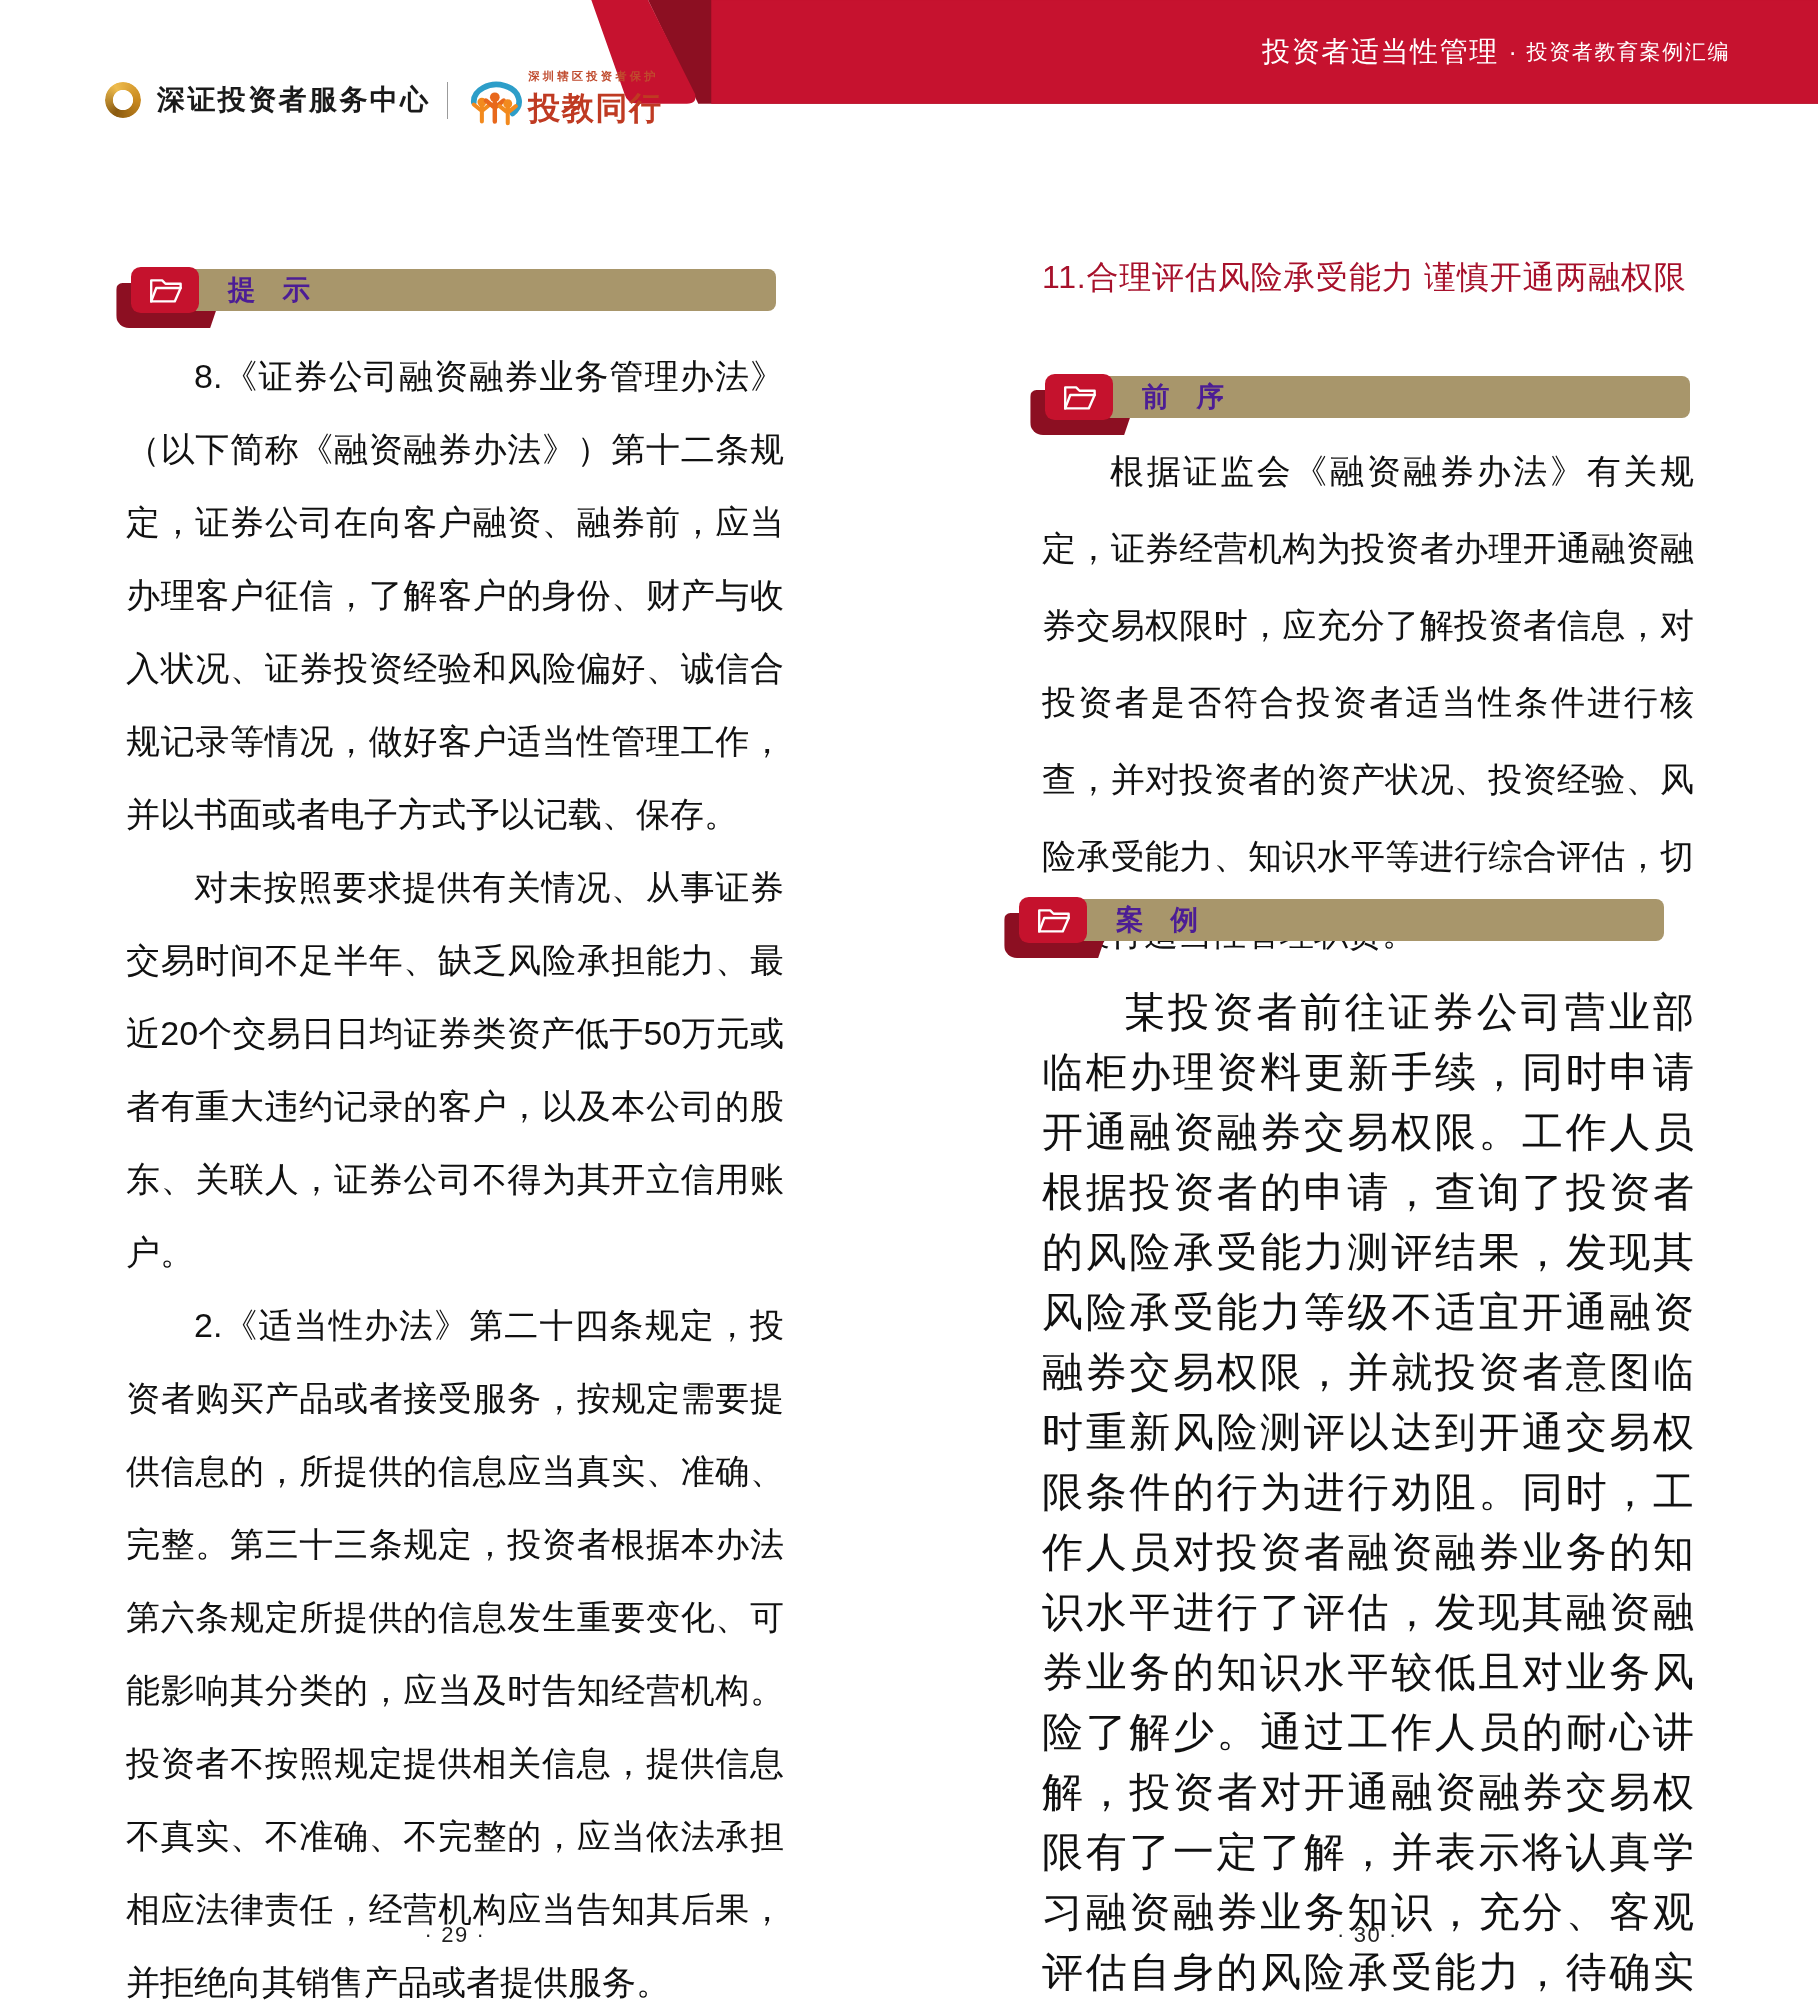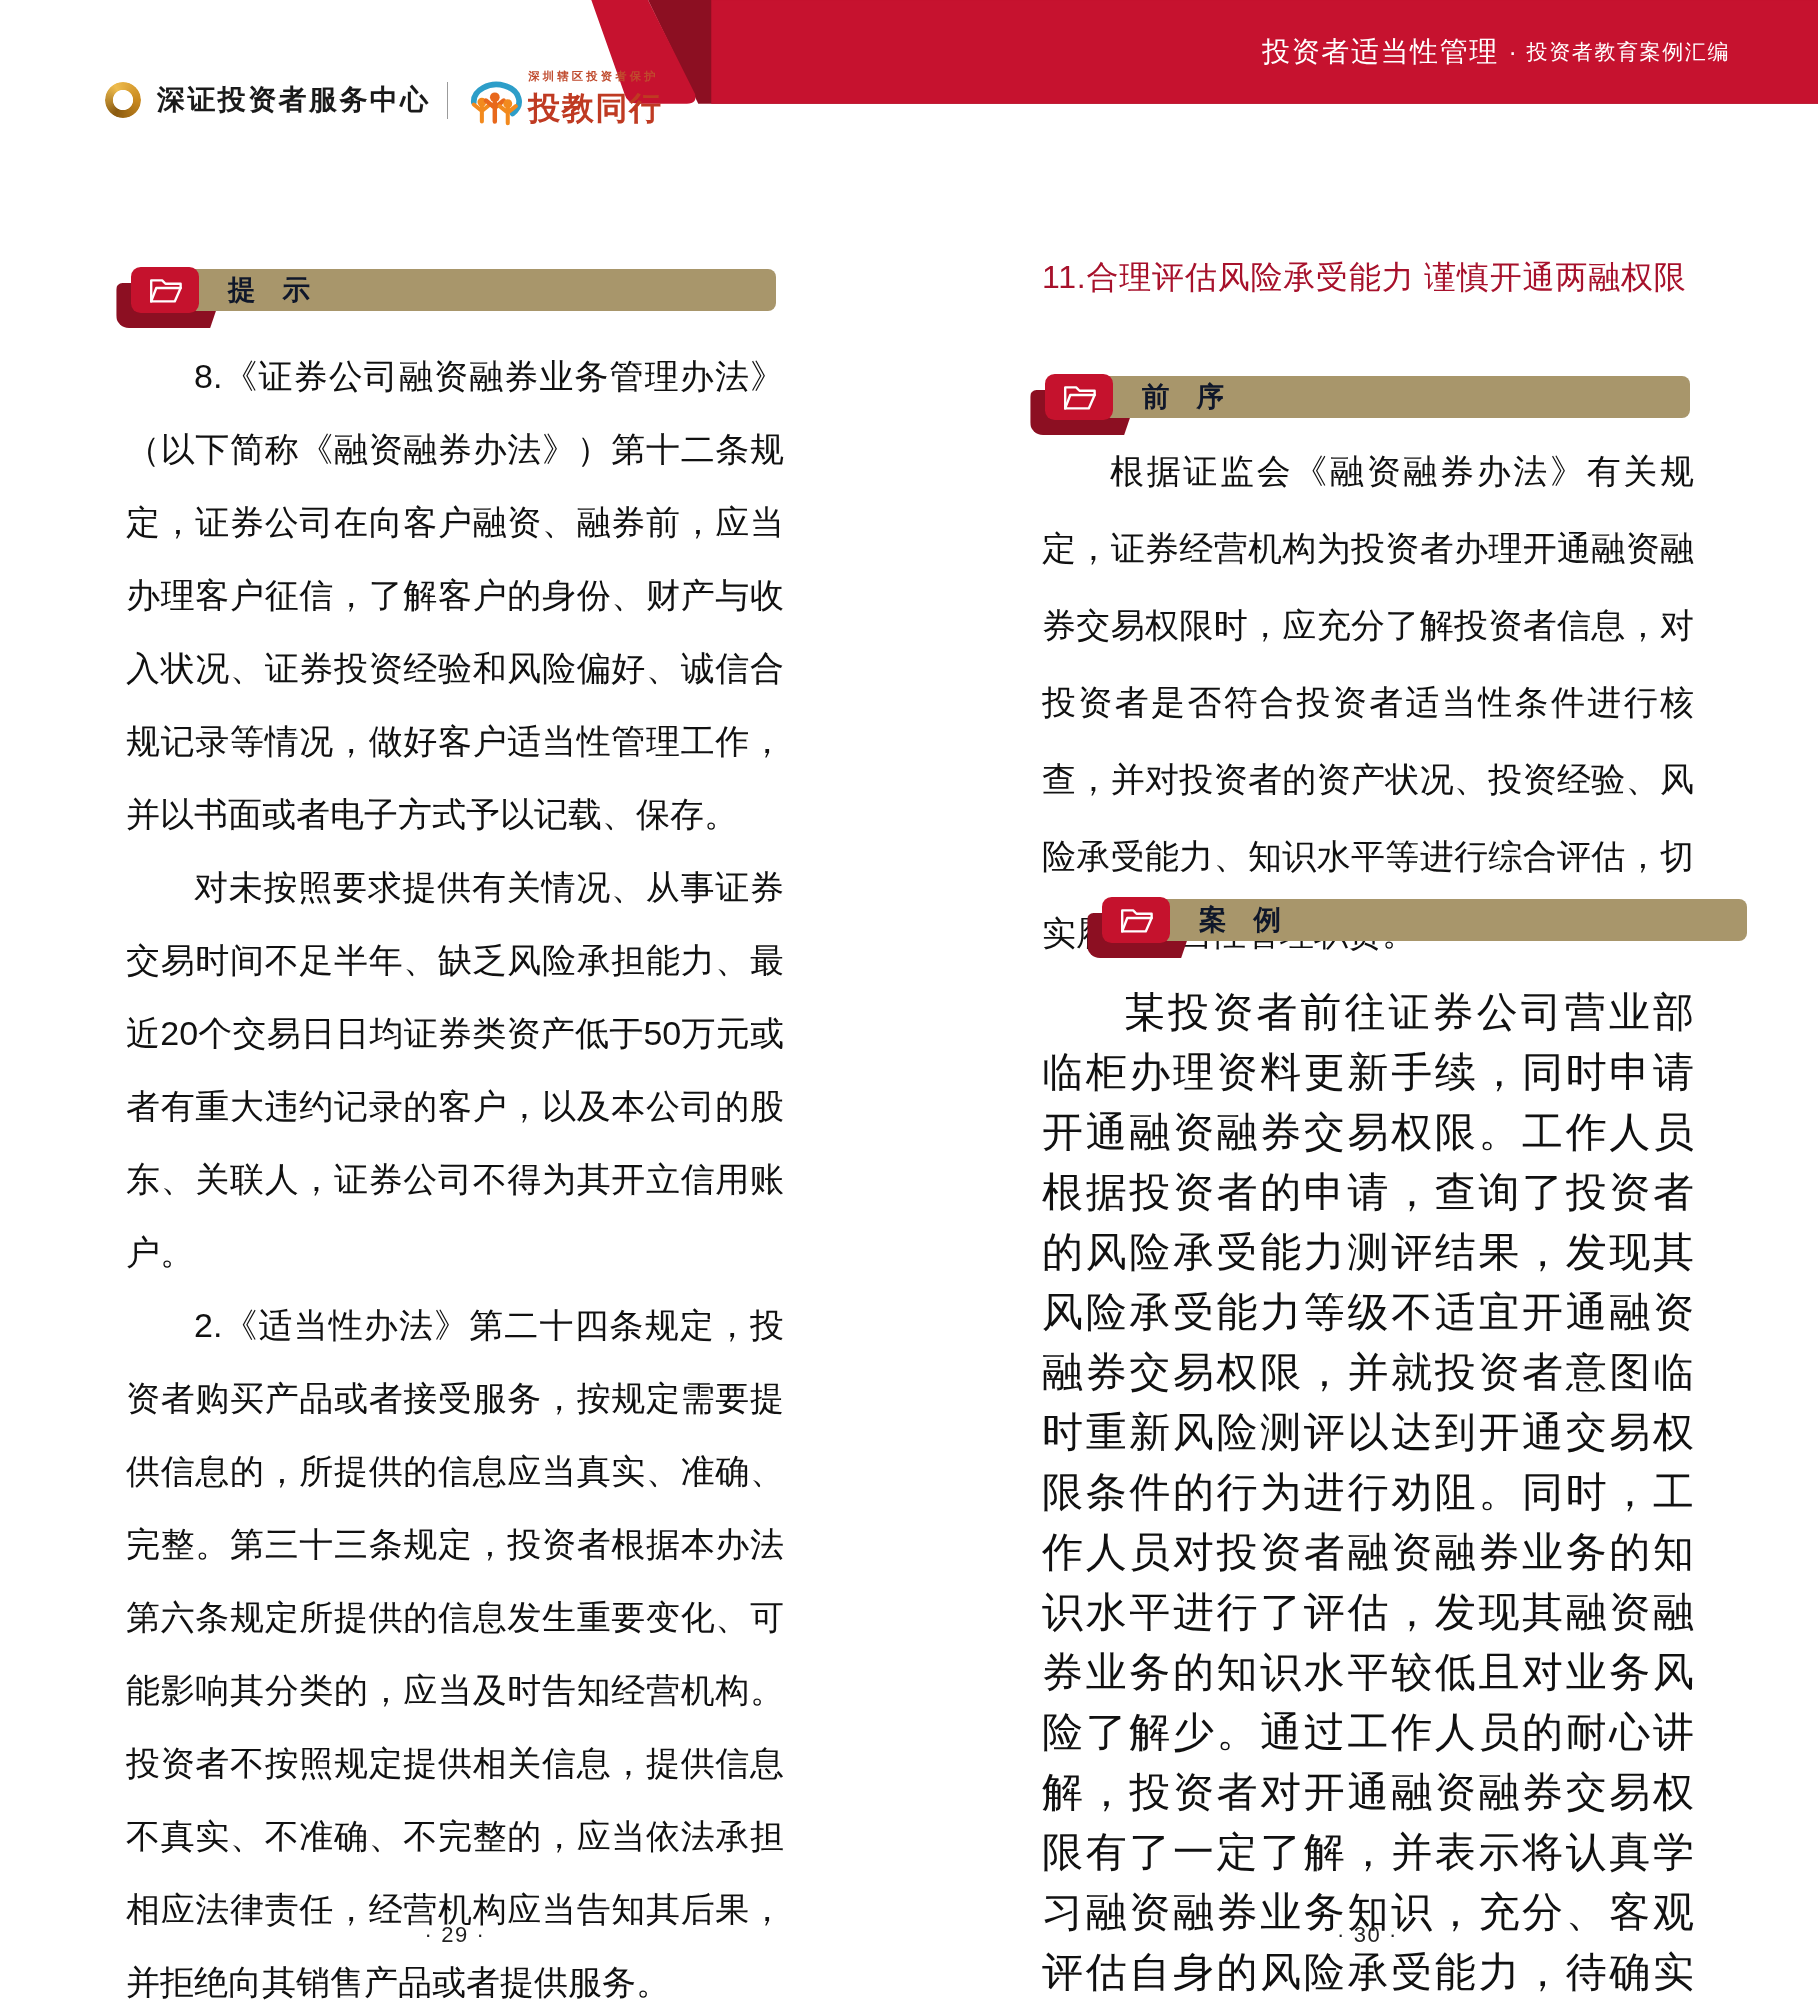--- a/index.html
+++ b/index.html
@@ -53,21 +53,21 @@
   .sh-bar {
     position:absolute; left:29px; top:2.4px; width:616px; height:42px;
     background:#a8966b; border-radius:8px; z-index:2;
     display:flex; align-items:center; padding-left:68px;
   }
   .sh-tab {
     position:absolute; left:0; top:0; width:68px; height:46px;
     background:#c5122d; border-radius:9.7px; z-index:3;
     display:flex; align-items:center; justify-content:center;
   }
-  .sh-label { color:#0f172a; font-weight:bold; font-size:27.5px; letter-spacing:9.7px; }
+  .sh-label { color:#4c1d95; font-weight:bold; font-size:27.5px; letter-spacing:9.7px; }
 
   
   .page-title {
     position:absolute; left:1042px; top:256px; width:672px;
     font-size:32px; font-weight:normal; color:#a7112b; letter-spacing:0.8px;
   }
 
   
   .body-block { position:absolute; color:#111111; text-align:justify; font-weight:500; }
   .body-block p { text-indent:2em; }
@@ -154,21 +154,21 @@
         <path d="M5 31 V6 H18 L22 10 H40 V15" stroke="#ffffff" stroke-width="2.8" fill="none" stroke-linejoin="round" stroke-linecap="round"></path>
         <path d="M11 15 H40 L33 31 H5 Z" stroke="#ffffff" stroke-width="2.8" fill="none" stroke-linejoin="round"></path>
       </svg>
     </div>
   </div>
 
   <div class="body-block qx-text">
     <p>根据证监会《融资融券办法》有关规定，证券经营机构为投资者办理开通融资融券交易权限时，应充分了解投资者信息，对投资者是否符合投资者适当性条件进行核查，并对投资者的资产状况、投资经验、风险承受能力、知识水平等进行综合评估，切实履行适当性管理职责。</p>
   </div>
 
-  <div class="section-header" style="left:1102px; top:897px;">
+  <div class="section-header" style="left:1019px; top:897px;">
     <div class="sh-fold"></div>
     <div class="sh-bar">
       <span class="sh-label">案 例</span>
     </div>
     <div class="sh-tab">
       <svg width="37" height="31" viewBox="0 0 44 36">
         <path d="M5 31 V6 H18 L22 10 H40 V15" stroke="#ffffff" stroke-width="2.8" fill="none" stroke-linejoin="round" stroke-linecap="round"></path>
         <path d="M11 15 H40 L33 31 H5 Z" stroke="#ffffff" stroke-width="2.8" fill="none" stroke-linejoin="round"></path>
       </svg>
     </div>

